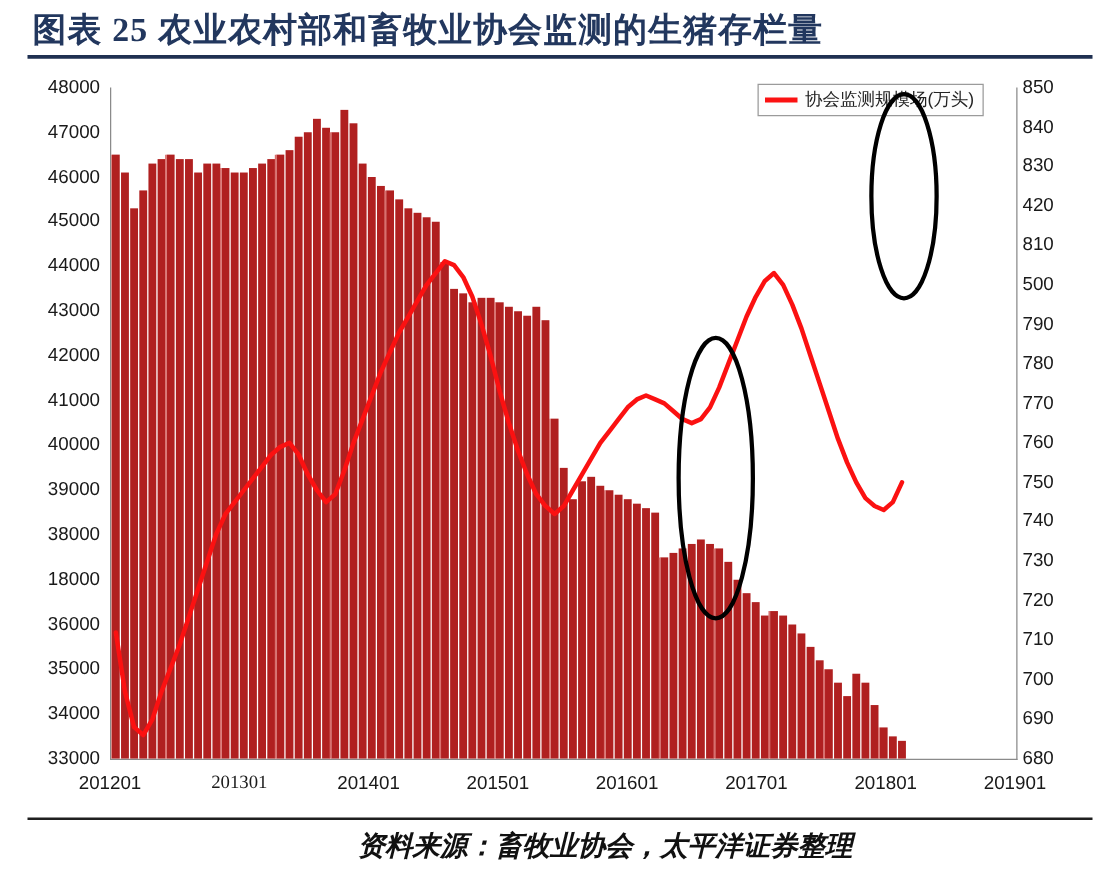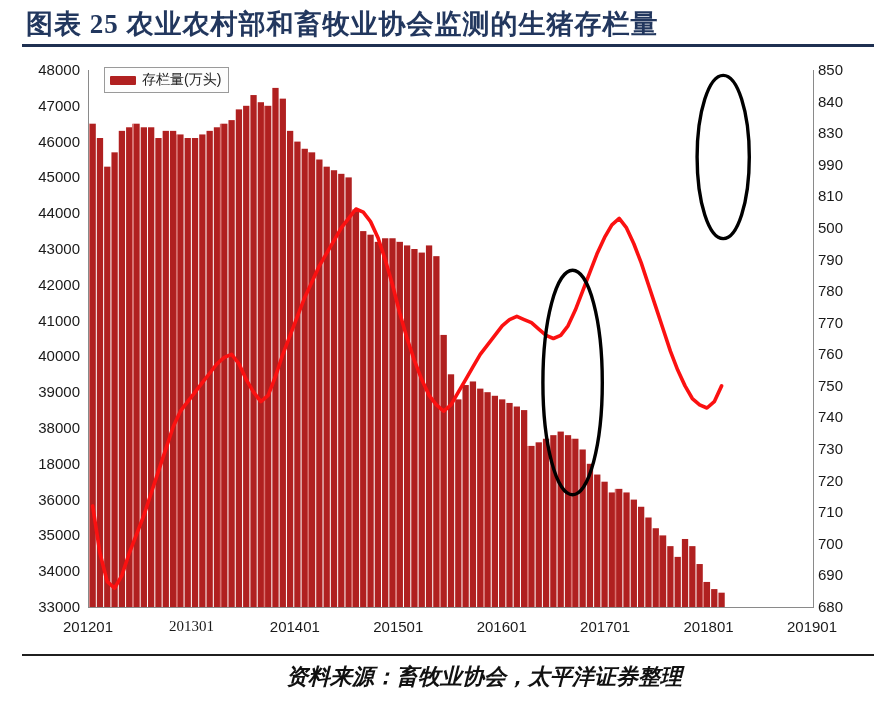--- a/index.html
+++ b/index.html
@@ -69,25 +69,25 @@
 </head>
 <body>
 
 <div class="title-wrap">
   <div class="title">图表 25 农业农村部和畜牧业协会监测的生猪存栏量</div>
 </div>
 <div class="title-rule"></div>
 
 <div class="chart-area">
 
-  <div class="legend-box legend-left">
-    <span class="sw-bar"></span>
-    <span>存栏量(万头)</span>
+
+  <div class="legend-box legend-right">
+    <span class="sw-line"></span>
+    <span>协会监测规模场(万头)</span>
   </div>
-
 
   <div class="plot-frame">
     <svg class="plot-svg" id="plot-svg" width="724" height="537">
         <rect x="0.51" y="53.70" width="6.29" height="483.30" fill="#b02020"></rect>
         <rect x="7.83" y="68.02" width="6.29" height="468.98" fill="#b02020"></rect>
         <rect x="15.14" y="96.66" width="6.29" height="440.34" fill="#b02020"></rect>
         <rect x="22.45" y="82.34" width="6.29" height="454.66" fill="#b02020"></rect>
         <rect x="29.76" y="60.86" width="6.29" height="476.14" fill="#b02020"></rect>
         <rect x="37.08" y="57.28" width="6.29" height="479.72" fill="#b02020"></rect>
         <rect x="44.39" y="53.70" width="6.29" height="483.30" fill="#b02020"></rect>
@@ -218,21 +218,21 @@
       <div class="ytick ytick-right" style="top: 422.647px;">720</div>
       <div class="ytick ytick-right" style="top: 391.059px;">730</div>
       <div class="ytick ytick-right" style="top: 359.471px;">740</div>
       <div class="ytick ytick-right" style="top: 327.882px;">750</div>
       <div class="ytick ytick-right" style="top: 296.294px;">760</div>
       <div class="ytick ytick-right" style="top: 264.706px;">770</div>
       <div class="ytick ytick-right" style="top: 233.118px;">780</div>
       <div class="ytick ytick-right" style="top: 201.529px;">790</div>
       <div class="ytick ytick-right" style="top: 169.941px;">500</div>
       <div class="ytick ytick-right" style="top: 138.353px;">810</div>
-      <div class="ytick ytick-right" style="top: 106.765px;">990</div>
+      <div class="ytick ytick-right" style="top: 106.765px;">420</div>
       <div class="ytick ytick-right" style="top: 75.1765px;">830</div>
       <div class="ytick ytick-right" style="top: 43.5882px;">840</div>
       <div class="ytick ytick-right" style="top: 12px;">850</div>
     </div>
   <div id="x-ticks">
       <div class="xtick" style="left: 43px;">201201</div>
       <div class="xtick" style="left: 146.429px; font-family: Liberation Serif, serif;">201301</div>
       <div class="xtick" style="left: 249.857px;">201401</div>
       <div class="xtick" style="left: 353.286px;">201501</div>
       <div class="xtick" style="left: 456.714px;">201601</div>

